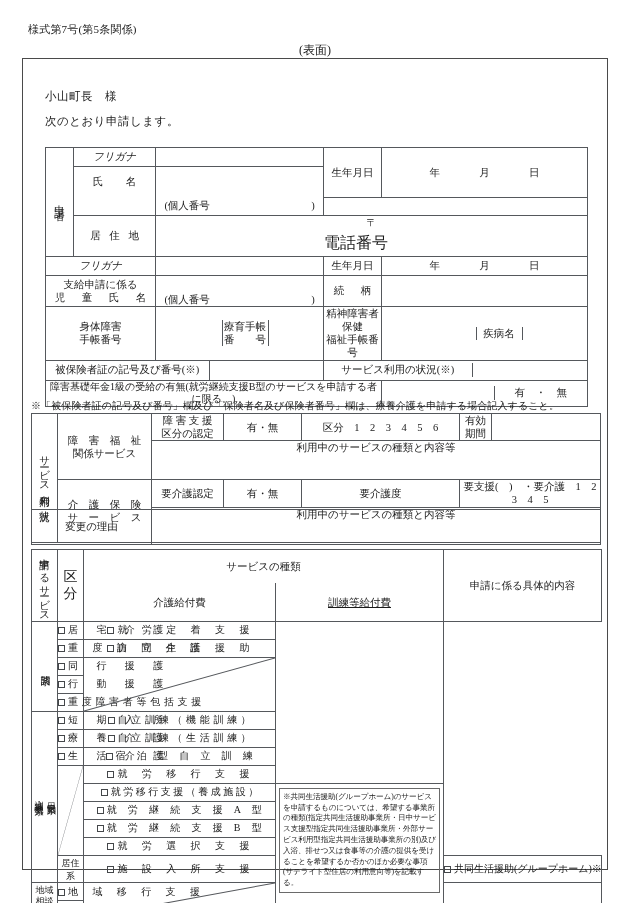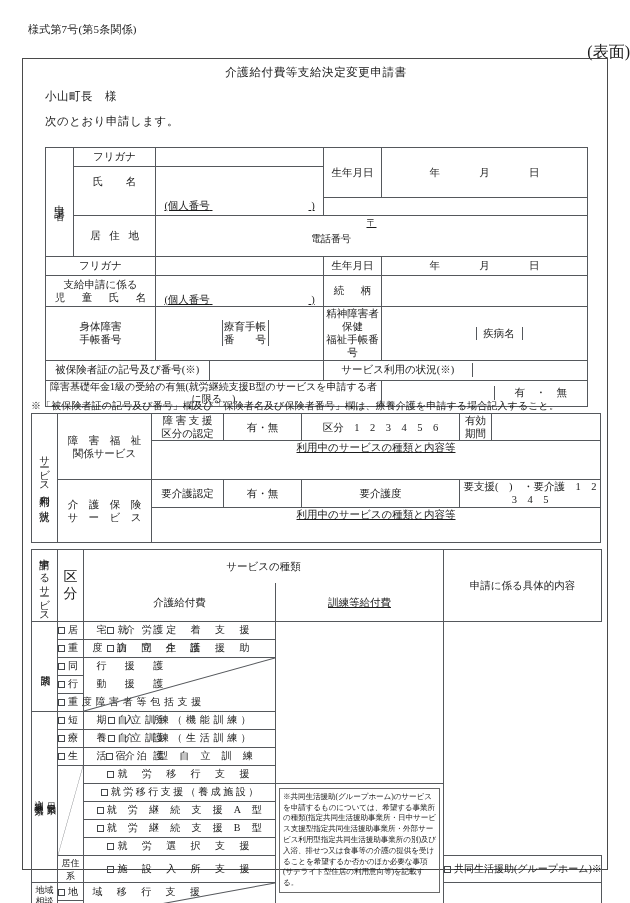--- a/index.html
+++ b/index.html
@@ -14,21 +14,21 @@
     overflow: hidden;
   }
   .page { position: relative; width: 630px; height: 903px; box-sizing: border-box; }
 
   .formno {
     position: absolute; left: 28px; top: 22px;
     font-size: 11px; letter-spacing: .2px; white-space: nowrap;
   }
   .omote {
     position: absolute; left: 0; top: 42px; width: 630px;
-    text-align: right; font-size: 16px;
+    text-align: center; font-size: 12px;
   }
 
   .outer {
     position: absolute; left: 22px; top: 58px;
     width: 586px; height: 812px;
     border: 1px solid #4a4a4a; box-sizing: border-box;
   }
 
   .doctitle {
     position: absolute; left: 0; top: 6px; width: 586px;
@@ -61,22 +61,22 @@
     writing-mode: vertical-rl;
     text-orientation: upright;
     letter-spacing: 3px;
     margin: 0 auto;
     display: inline-block;
     white-space: nowrap;
   }
   .vlabel.tight { letter-spacing: 1px; }
   .spread { letter-spacing: 6px; padding-left: 6px; display: inline-block; }
   .spread3 { letter-spacing: 3px; padding-left: 3px; display: inline-block; }
-  .lt { text-align: left; padding-left: 4px; text-decoration: underline; }
-  .dashline { border-bottom: 1px dashed #6a6a6a !important; }
+  .lt { text-align: left; padding-left: 4px; }
+  .dashline { border-bottom: 1px dashed #6a6a6a !important; font-style: italic; }
   .nb-t { border-top: none !important; }
   .nb-b { border-bottom: none !important; }
 
   
   .t-applicant { position: absolute; left: 22px; top: 88px; width: 542px; }
   .t-note1 { position: absolute; left: 8px; top: 340px; font-size: 10px; letter-spacing: .1px; white-space: nowrap; }
   .t-status { position: absolute; left: 8px; top: 354px; width: 570px; }
   .t-reason { position: absolute; left: 8px; top: 450px; width: 570px; }
   .t-services { position: absolute; left: 8px; top: 490px; width: 570px; }
 
@@ -107,21 +107,20 @@
 </head>
 <body>
 
 <div class="page">
 
   <div class="formno">様式第7号(第5条関係)</div>
   <div class="omote">(表面)</div>
 
   <div class="outer">
 
-    <div class="doctitle">介護給付費等支給決定変更申請書</div>
     <div class="addr">小山町長　様</div>
     <div class="lead">次のとおり申請します。</div>
 
     <table class="grid t-applicant">
       <colgroup>
         <col style="width:28px">
           <col style="width:82px">
           <col style="width:168px">
         <col style="width:58px">
           <col style="width:206px">
@@ -156,21 +155,21 @@
             <span>)</span>
           </td>
           <td colspan="2" style="border-left:1px solid #55585c"></td>
         </tr>
         <tr>
           <td style="height:40px">
             <span class="spread3">居 住 地</span>
           </td>
           <td colspan="3" class="lt" style="vertical-align:top;position:relative">
             <span style="font-size:10px">〒</span>
-            <span style="position:absolute;left:155px;top:17px;font-size:10px">電話番号</span>
+            <span style="position:absolute;left:168px;top:17px;font-size:16px">電話番号</span>
           </td>
           <td></td>
         </tr>
 
         <tr>
           <td colspan="2" class="dashline" style="height:18px">フリガナ</td>
           <td class="dashline"></td>
           <td>生年月日</td>
           <td>
             <span>年</span>
@@ -340,20 +339,32 @@
           <td colspan="2">要支援(　)　・要介護　1　2　3　4　5</td>
         </tr>
         <tr>
           <td colspan="5" class="lt" style="height:34px;vertical-align:top">
             <span>利用中のサービスの種類と内容等</span>
           </td>
         </tr>
       </tbody>
     </table>
 
+    <table class="grid t-reason">
+      <colgroup>
+          <col style="width:120px">
+          <col>
+        </colgroup>
+      <tbody>
+        <tr>
+          <td style="height:34px">変更の理由</td>
+          <td></td>
+        </tr>
+      </tbody>
+    </table>
 
     <table class="grid t-services">
       <colgroup>
         <col style="width:26px">
           <col style="width:26px">
           <col style="width:192px">
         <col style="width:168px">
           <col style="width:158px">
       </colgroup>
       <tbody>

